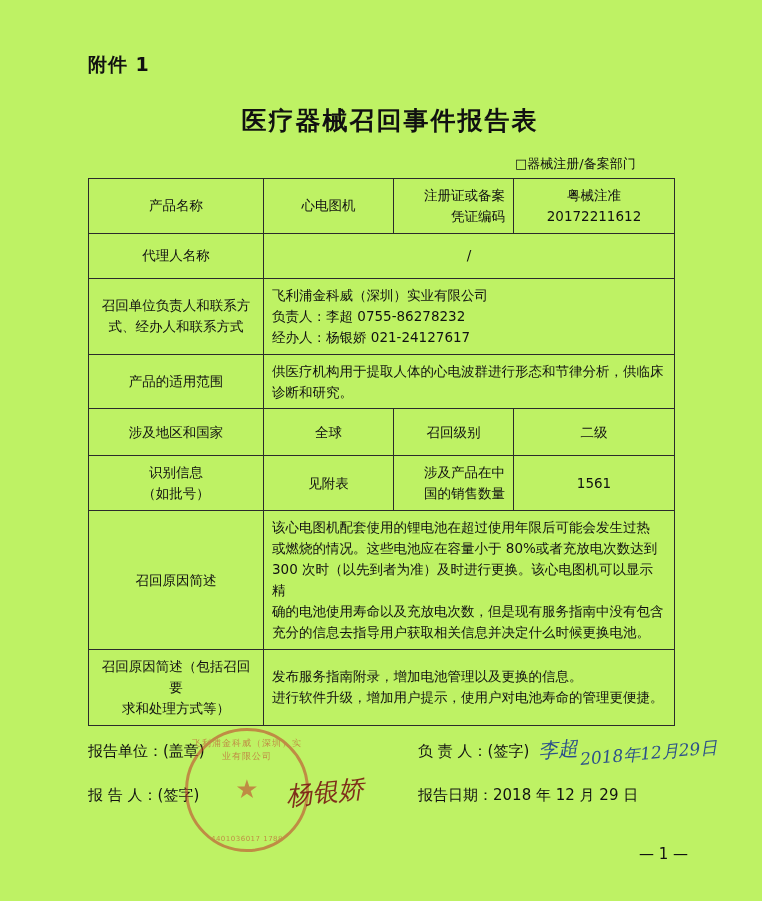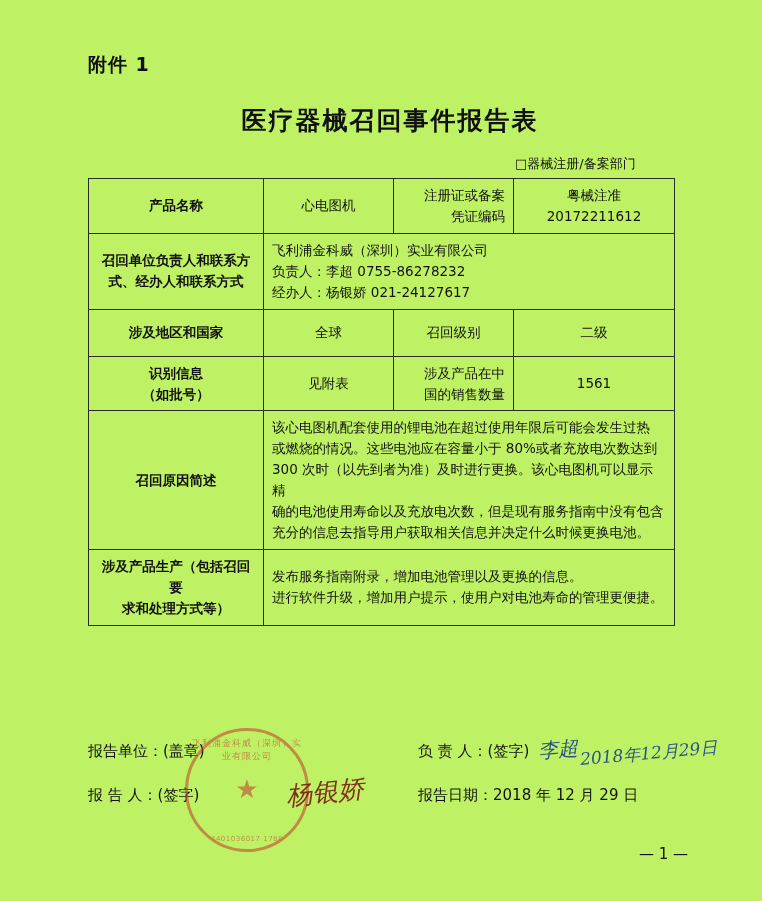--- a/index.html
+++ b/index.html
@@ -63,21 +63,20 @@
   table.form td {
     border: 1px solid #2b2b2b;
     font-size: 13.5px;
     padding: 6px 8px;
     vertical-align: middle;
     line-height: 1.55;
   }
   td.label {
     text-align: center;
     width: 160px;
-    font-weight: bold;
   }
   td.center {
     text-align: center;
   }
   td.body-text {
     text-align: left;
     line-height: 1.75;
     font-size: 13px;
   }
   .cell-two-line {
@@ -196,33 +195,44 @@
         <td class="label" style="height:34px">产品名称</td>
         <td class="center">心电图机</td>
         <td class="cell-two-line">
           <div>注册证或备案</div>
           <div>凭证编码</div>
         </td>
         <td class="center">粤械注准 20172211612</td>
       </tr>
 
 
+      <tr>
+        <td class="label" style="height:32px">代理人名称</td>
+        <td class="center" colspan="3">/</td>
+      </tr>
 
       <tr>
         <td class="label">
           <div>召回单位负责人和联系方</div>
           <div>式、经办人和联系方式</div>
         </td>
         <td class="body-text" colspan="3">
           <div>飞利浦金科威（深圳）实业有限公司</div>
           <div>负责人：李超  0755-86278232</div>
           <div>经办人：杨银娇  021-24127617</div>
         </td>
       </tr>
 
+      <tr>
+        <td class="label">产品的适用范围</td>
+        <td class="body-text" colspan="3">
+          <div>供医疗机构用于提取人体的心电波群进行形态和节律分析，供临床</div>
+          <div>诊断和研究。</div>
+        </td>
+      </tr>
 
       <tr>
         <td class="label" style="height:34px">涉及地区和国家</td>
         <td class="center">全球</td>
         <td class="center">召回级别</td>
         <td class="center">二级</td>
       </tr>
 
 
       <tr>
@@ -244,21 +254,21 @@
           <div>该心电图机配套使用的锂电池在超过使用年限后可能会发生过热</div>
           <div>或燃烧的情况。这些电池应在容量小于 80%或者充放电次数达到</div>
           <div>300 次时（以先到者为准）及时进行更换。该心电图机可以显示精</div>
           <div>确的电池使用寿命以及充放电次数，但是现有服务指南中没有包含</div>
           <div>充分的信息去指导用户获取相关信息并决定什么时候更换电池。</div>
         </td>
       </tr>
 
       <tr>
         <td class="label">
-          <div>涉及产品生产（包括召回要</div>
+          <div>召回原因简述（包括召回要</div>
           <div>求和处理方式等）</div>
         </td>
         <td class="body-text" colspan="3">
           <div>发布服务指南附录，增加电池管理以及更换的信息。</div>
           <div>进行软件升级，增加用户提示，使用户对电池寿命的管理更便捷。</div>
         </td>
       </tr>
     </tbody>
   </table>
 

